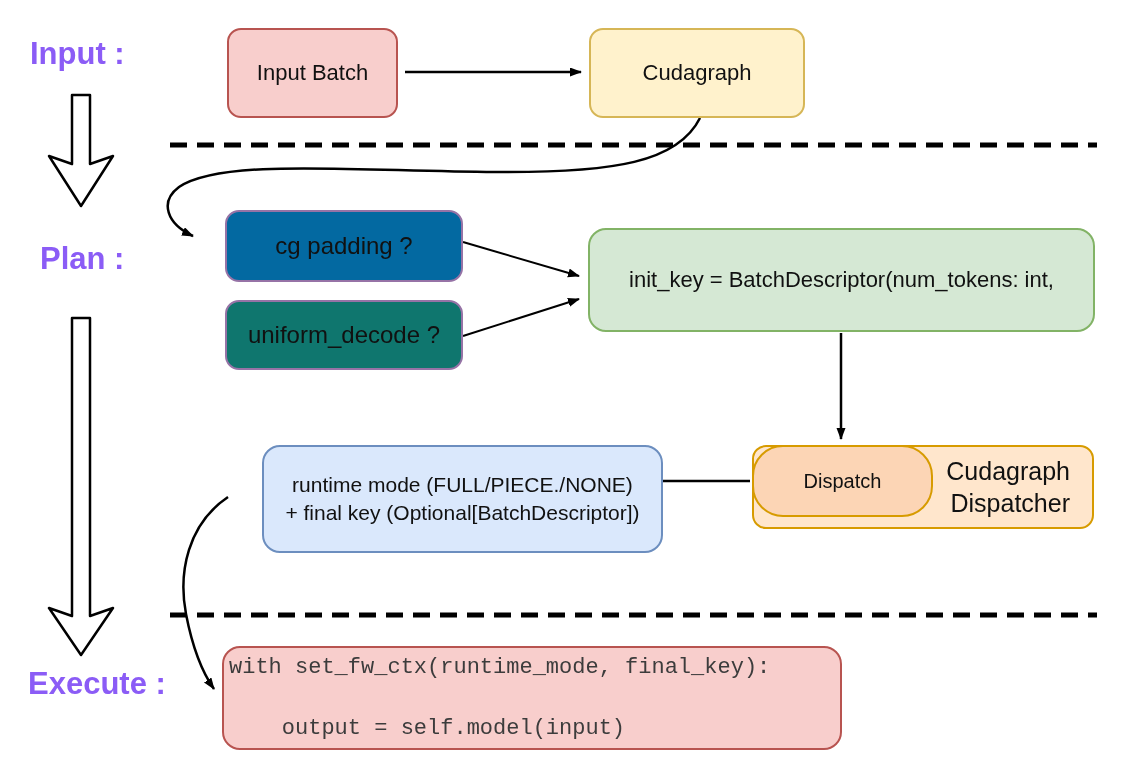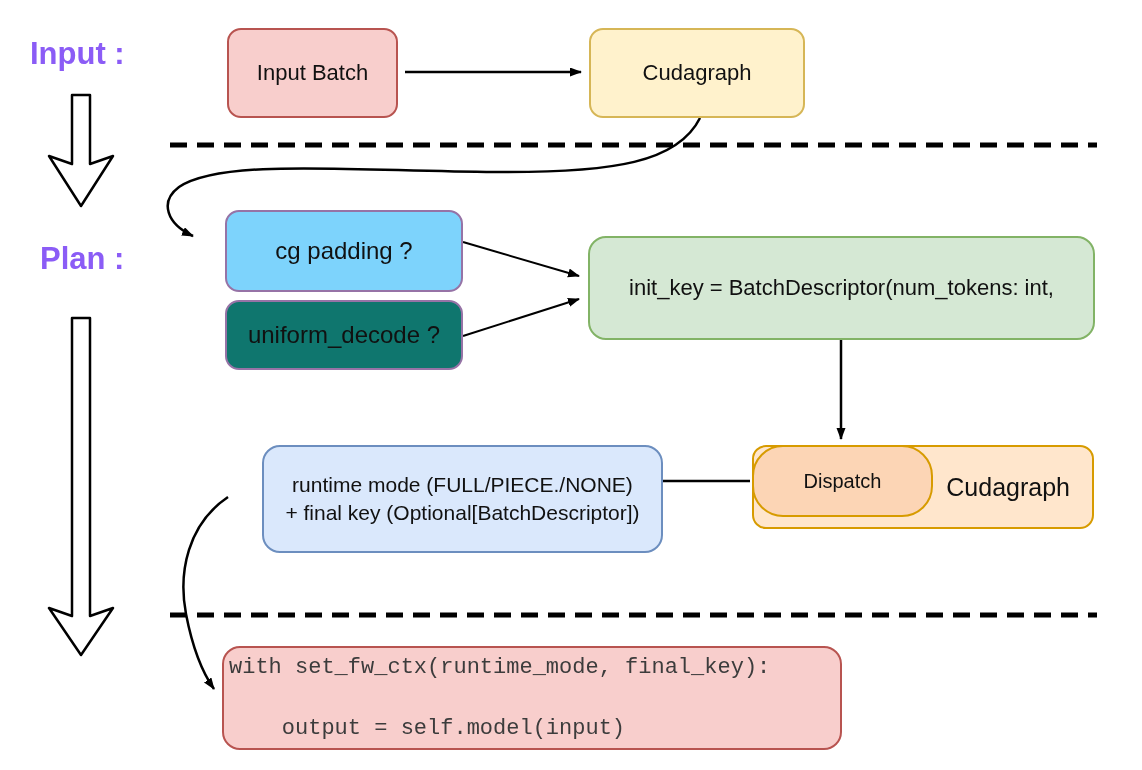--- a/index.html
+++ b/index.html
@@ -73,43 +73,45 @@
     <path d="M463 336 L 579 299" stroke="#000" stroke-width="2" fill="none" marker-end="url(#arrowhead)"></path>
     <path d="M841 333 L 841 439" stroke="#000" stroke-width="2.5" fill="none" marker-end="url(#arrowhead)"></path>
     <path d="M750 481 L 636 481" stroke="#000" stroke-width="2.5" fill="none" marker-end="url(#arrowhead)"></path>
 
     <path d="M700 118 C 678 162, 615 173, 495 172 C 355 171, 222 158, 179 187 C 159 202, 167 224, 193 236" stroke="#000" stroke-width="2.5" fill="none" marker-end="url(#arrowhead)"></path>
     <path d="M228 497 C 188 524, 178 572, 186 614 C 192 645, 202 672, 214 689" stroke="#000" stroke-width="2.5" fill="none" marker-end="url(#arrowhead)"></path>
   </svg>
 
   <div class="stage-label" style="left:30px;top:36px;">Input :</div>
   <div class="stage-label" style="left:40px;top:241px;">Plan :</div>
+  <div class="stage-label" style="left:28px;top:666px;">Execute :</div>
 
   <div class="node r14 fs22" style="left: 227px; top: 28px; width: 171px; height: 90px; background-color: rgb(248, 206, 204); border-color: rgb(184, 84, 80);">
     <span>Input Batch</span>
   </div>
 
   <div class="node r14 fs22" style="left: 589px; top: 28px; width: 216px; height: 90px; background-color: rgb(255, 242, 204); border-color: rgb(214, 182, 86);">
     <span>Cudagraph</span>
   </div>
 
-  <div class="node r14 fs24" style="left: 225px; top: 210px; width: 238px; height: 82px; background-color: #7dd3fc; border-color: rgb(150, 115, 166);">
+  <div class="node r14 fs24" style="left: 225px; top: 210px; width: 238px; height: 72px; background-color: #0369a1; border-color: rgb(150, 115, 166);">
     <span>cg padding ?</span>
   </div>
 
   <div class="node r14 fs24" style="left: 225px; top: 300px; width: 238px; height: 70px; background-color: #0f766e; border-color: rgb(150, 115, 166);">
     <span>uniform_decode ?</span>
   </div>
 
-  <div class="node r18 fs22" style="left: 588px; top: 228px; width: 507px; height: 104px; background-color: rgb(213, 232, 212); border-color: rgb(130, 179, 102); margin-top: 8px;">
+  <div class="node r18 fs22" style="left: 588px; top: 228px; width: 507px; height: 104px; background-color: rgb(213, 232, 212); border-color: rgb(130, 179, 102);">
     <span>init_key = BatchDescriptor(num_tokens: int,</span>
   </div>
 
   <div class="node r14 fs25" style="left: 752px; top: 445px; width: 342px; height: 84px; justify-content: center; align-items: flex-end; padding-right: 22px; background-color: rgb(255, 230, 204); border-color: rgb(215, 155, 0);">
     <span>Cudagraph</span>
+    <span>Dispatcher</span>
   </div>
 
   <div class="node r14 fs20" style="left: 752px; top: 445px; width: 181px; height: 72px; background-color: rgb(252, 213, 181); border-color: rgb(215, 155, 0);">
     <span>Dispatch</span>
   </div>
 
   <div class="node r18 fs21" style="left: 226px; top: 445px; width: 401px; height: 108px; background-color: rgb(218, 232, 252); border-color: rgb(108, 142, 191);">
     <span>runtime mode (FULL/PIECE./NONE)</span>
     <span>+ final key (Optional[BatchDescriptor])</span>
   </div>

